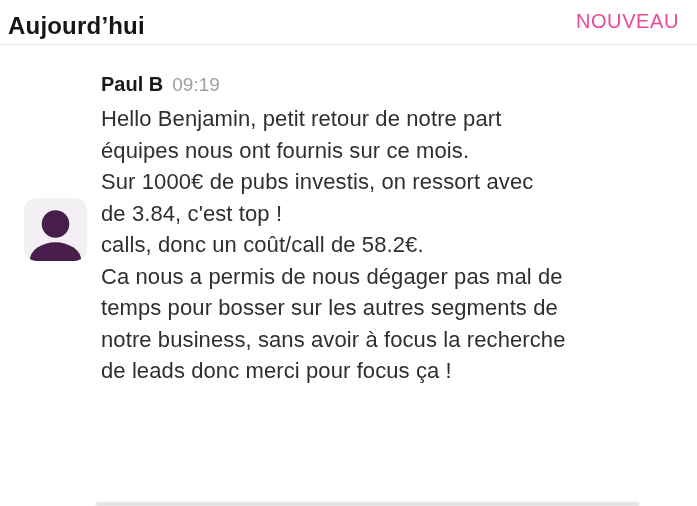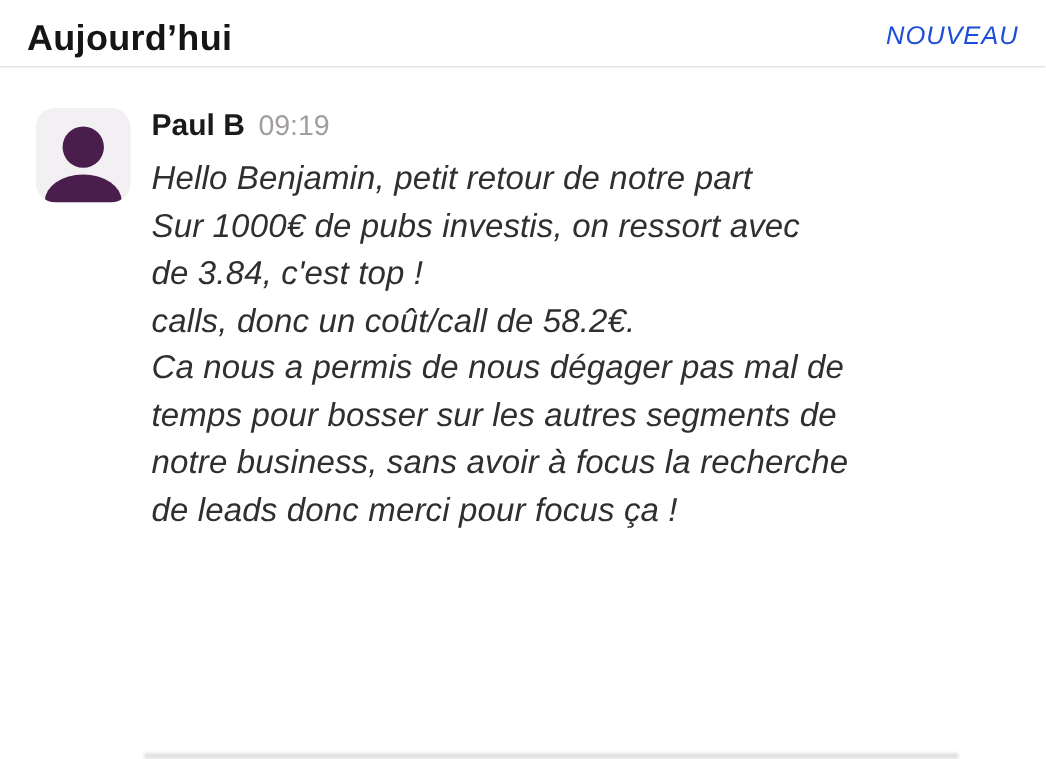--- a/index.html
+++ b/index.html
@@ -11,43 +11,42 @@
   body {
     width: 697px;
     height: 506px;
     position: relative;
     overflow: hidden;
     color: #1d1c1d;
   }
   .day-header {
     display: flex;
     justify-content: space-between;
-    align-items: center;
-    padding: 9px 18px 2px 18px;
+    align-items: flex-start;
+    padding: 9px 18px 2px 8px;
     border-bottom: 1px solid #e8e5e8;
     height: 33px;
   }
   .day-title {
     font-size: 24px;
     font-weight: bold;
     color: #161516;
     letter-spacing: 0.2px;
     line-height: 33px;
   }
   .new-badge {
-    font-size: 17px;
-    color: #1d4ed8;
+    font-size: 20px;
+    color: #ec4899;
     letter-spacing: 0.6px;
     line-height: 24px;
     padding-bottom: 4px;
-    font-style: italic;
   }
   .message-row {
     display: flex;
-    align-items: flex-start;
+    align-items: center;
     padding: 27px 12px 0 24px;
     gap: 14px;
   }
   .avatar {
     width: 63px;
     height: 63px;
     border-radius: 13px;
     overflow: hidden;
     flex-shrink: 0;
     background: #f3f0f3;
@@ -70,21 +69,21 @@
     color: #a19da1;
   }
   .msg-body {
     margin-top: 5px;
     font-size: 22px;
     line-height: 31.5px;
     color: #2f2f2f;
     letter-spacing: 0.1px;
     white-space: nowrap;
   }
-  .msg-line { display: block; font-style: italic; }
+  .msg-line { display: block; }
   .cropped-next {
     position: absolute;
     left: 96px;
     right: 58px;
     bottom: 0;
     height: 4px;
     background: #c9c9c9;
     filter: blur(1.2px);
     opacity: 0.55;
   }
@@ -105,20 +104,21 @@
       <ellipse cx="32" cy="63" rx="26" ry="18" fill="#4a1e4c"></ellipse>
     </svg>
   </div>
   <div class="msg-content">
     <div class="meta-row">
       <span class="author-name">Paul B</span>
       <span class="timestamp">09:19</span>
     </div>
     <div class="msg-body">
       <span class="msg-line">Hello Benjamin, petit retour de notre part</span>
+      <span class="msg-line">équipes nous ont fournis sur ce mois.</span>
       <span class="msg-line">Sur 1000€ de pubs investis, on ressort avec</span>
       <span class="msg-line">de 3.84, c'est top !</span>
       <span class="msg-line">calls, donc un coût/call de 58.2€.</span>
       <span class="msg-line">Ca nous a permis de nous dégager pas mal de</span>
       <span class="msg-line">temps pour bosser sur les autres segments de</span>
       <span class="msg-line">notre business, sans avoir à focus la recherche</span>
       <span class="msg-line">de leads donc merci pour focus ça !</span>
     </div>
   </div>
 </div>

